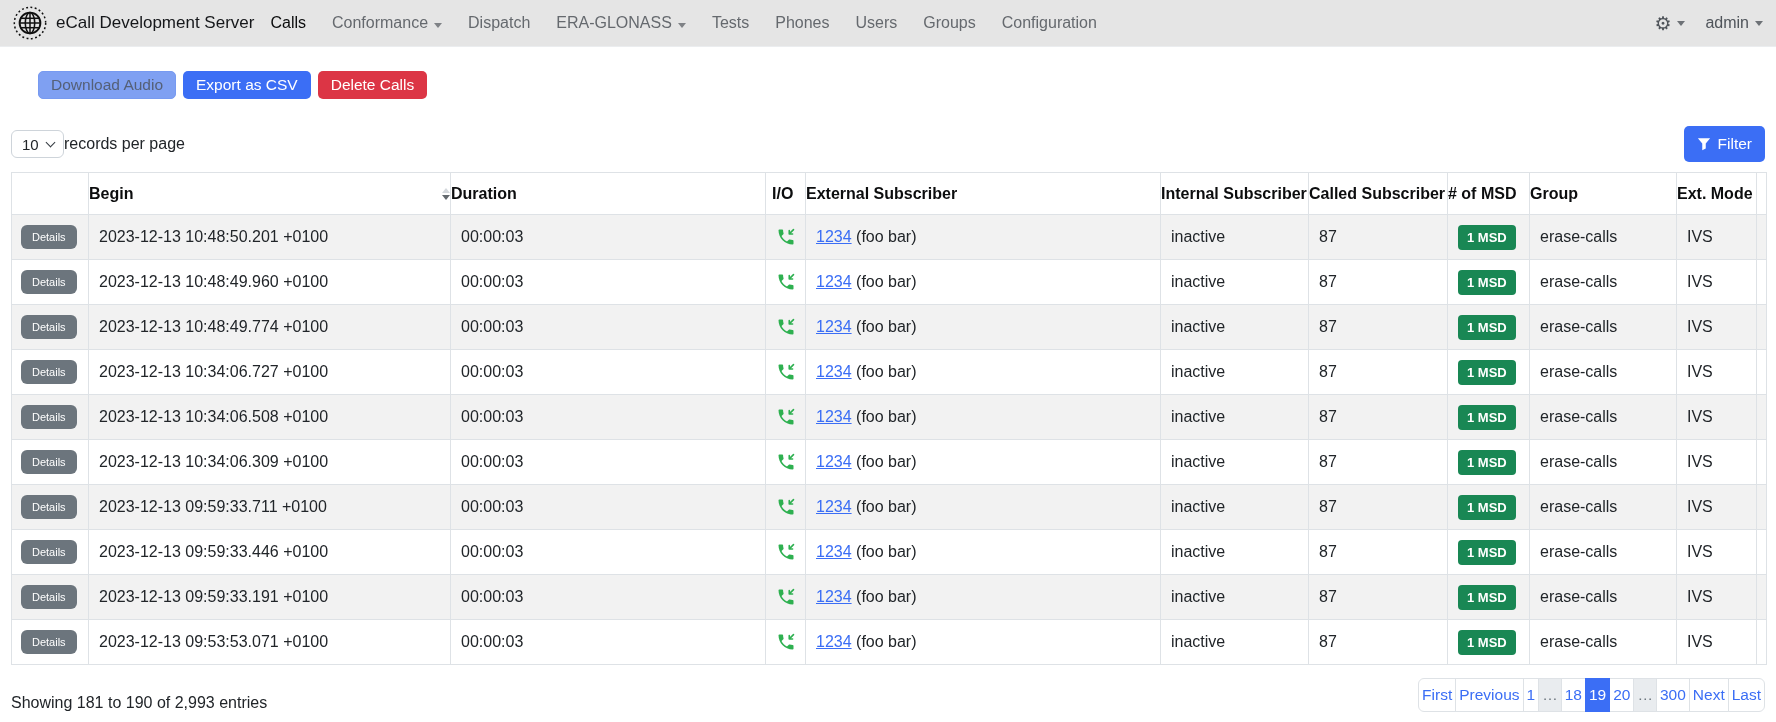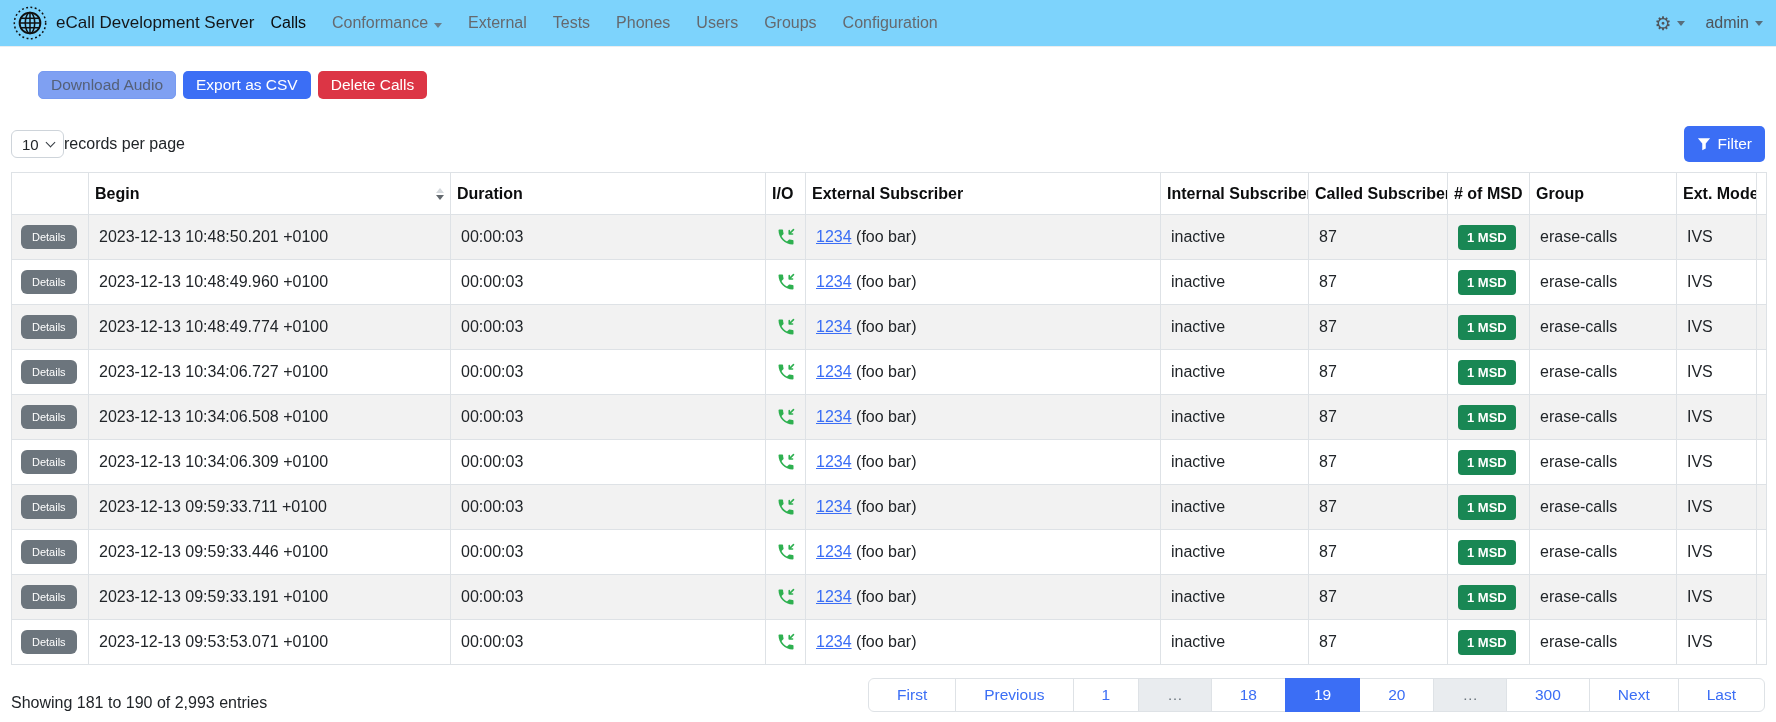--- a/index.html
+++ b/index.html
@@ -1,20 +1,20 @@
 <!DOCTYPE html>
 <html><head>
 <meta charset="utf-8">
 <style>
   * { box-sizing: border-box; margin: 0; padding: 0; }
   html, body { width: 1776px; height: 722px; overflow: hidden; background: #fff;
     font-family: "Liberation Sans", sans-serif; color: #212529; }
 
   
-  .navbar { display: flex; align-items: center; height: 47px; background: #7dd3fc;
+  .navbar { display: flex; align-items: center; height: 47px; background: #e5e5e5;
     border-bottom: 1px solid #ebedef; padding: 0 13px; }
   .brand { display: flex; align-items: center; gap: 9px; font-size: 17px; color: #15171a; text-decoration: none; }
   .logo { width: 34px; height: 34px; }
   .nav-links { display: flex; align-items: center; margin-left: 3px; }
   .nav-link { font-size: 16px; color: #65696e; text-decoration: none; padding: 10px 13px; white-space: nowrap; }
   .nav-link.active { color: #0a0b0c; }
   .navbar-right { margin-left: auto; display: flex; align-items: center; gap: 20px; }
   .nav-util { font-size: 16px; color: #4f545a; text-decoration: none; display: flex; align-items: center; }
   .gear-glyph { font-size: 19px; line-height: 1; }
   .caret { display: inline-block; width: 0; height: 0; border-left: 4.5px solid transparent;
@@ -35,21 +35,21 @@
     font-size: 15px; color: #212529; cursor: pointer; }
   .chev { width: 7px; height: 7px; border-right: 1.7px solid #343a40; border-bottom: 1.7px solid #343a40;
     transform: rotate(45deg); margin-top: -3px; }
   .records-label { margin-left: 0; font-size: 16px; color: #212529; }
   .btn-filter { margin-left: auto; background: #3b6ef5; font-size: 15.5px; padding: 17px 12px; }
 
   
   table { border-collapse: collapse; table-layout: fixed; margin: 10px 11px 0; width: 1755px; }
   th, td { border: 1px solid #dee2e6; overflow: hidden; white-space: nowrap; }
   th { height: 42px; text-align: left; font-size: 16px; font-weight: bold; color: #0c0d0e;
-    padding: 0 6px; background: #fff; vertical-align: middle; }
+    padding: 0 0; background: #fff; vertical-align: middle; }
   td { height: 45px; font-size: 16px; color: #212529; padding: 0 10px; vertical-align: middle; background: #fff; }
   tr.odd td { background: #f2f2f2; }
   .th-inner { display: flex; align-items: center; justify-content: space-between; }
   .sort-icon { display: inline-flex; flex-direction: column; gap: 2px; margin-left: 6px; }
   .tri-up { width: 0; height: 0; border-left: 4.5px solid transparent; border-right: 4.5px solid transparent;
     border-bottom: 5px solid #d4d8dc; }
   .tri-down { width: 0; height: 0; border-left: 4.5px solid transparent; border-right: 4.5px solid transparent;
     border-top: 5px solid #63696e; }
   .details-btn { background: #6c757d; color: #fff; border: none; border-radius: 6px; font-family: inherit;
     font-size: 11px; padding: 6px 11px; margin-left: 1px; cursor: pointer; }
@@ -60,21 +60,21 @@
   .ext-link { color: #3b6ef5; text-decoration: underline; }
   .msd-badge { display: inline-block; background: #198754; color: #fff; font-size: 13px; font-weight: bold;
     border-radius: 4px; padding: 5px 9px; }
   .filler { padding: 0; }
 
   
   .table-footer { margin: 13px 11px 0; display: flex; align-items: center; }
   .showing { font-size: 16px; color: #212529; margin-top: 16px; }
   .pagination { margin-left: auto; display: flex; }
   .page-item { font-size: 15.5px; color: #3b6ef5; text-decoration: none; background: #fff;
-    border: 1px solid #dee2e6; padding: 7px 28px; margin-left: -1px; position: relative; }
+    border: 1px solid #dee2e6; padding: 7px 3px; margin-left: -1px; position: relative; }
   .page-item:first-child { border-top-left-radius: 6px; border-bottom-left-radius: 6px; margin-left: 0; }
   .page-item:last-child { border-top-right-radius: 6px; border-bottom-right-radius: 6px; }
   .page-item.active { background: #3b6ef5; border-color: #3b6ef5; color: #fff; z-index: 1; }
   .page-item.ellipsis { background: #e9ecef; color: #6c757d; }
 </style>
 </head>
 <body>
 
 <div class="navbar">
   <a class="brand" href="#">
@@ -85,21 +85,22 @@
       <line x1="7.6" y1="13" x2="28.4" y2="13" stroke="#111" stroke-width="1.6"></line>
       <line x1="7" y1="18" x2="29" y2="18" stroke="#111" stroke-width="1.6"></line>
       <line x1="7.6" y1="23" x2="28.4" y2="23" stroke="#111" stroke-width="1.6"></line>
       <line x1="18" y1="7" x2="18" y2="29" stroke="#111" stroke-width="1.6"></line>
     </svg>
     <span>eCall Development Server</span>
   </a>
   <nav class="nav-links">
     <a class="nav-link active" href="#">Calls</a>
     <a class="nav-link" href="#"><span>Conformance</span><span class="caret"></span></a>
-    <a class="nav-link" href="#">External</a>
+    <a class="nav-link" href="#">Dispatch</a>
+    <a class="nav-link" href="#"><span>ERA-GLONASS</span><span class="caret"></span></a>
     <a class="nav-link" href="#">Tests</a>
     <a class="nav-link" href="#">Phones</a>
     <a class="nav-link" href="#">Users</a>
     <a class="nav-link" href="#">Groups</a>
     <a class="nav-link" href="#">Configuration</a>
   </nav>
   <div class="navbar-right">
     <a class="nav-util" href="#">
       <span class="gear-glyph">⚙</span>
       <span class="caret"></span>

